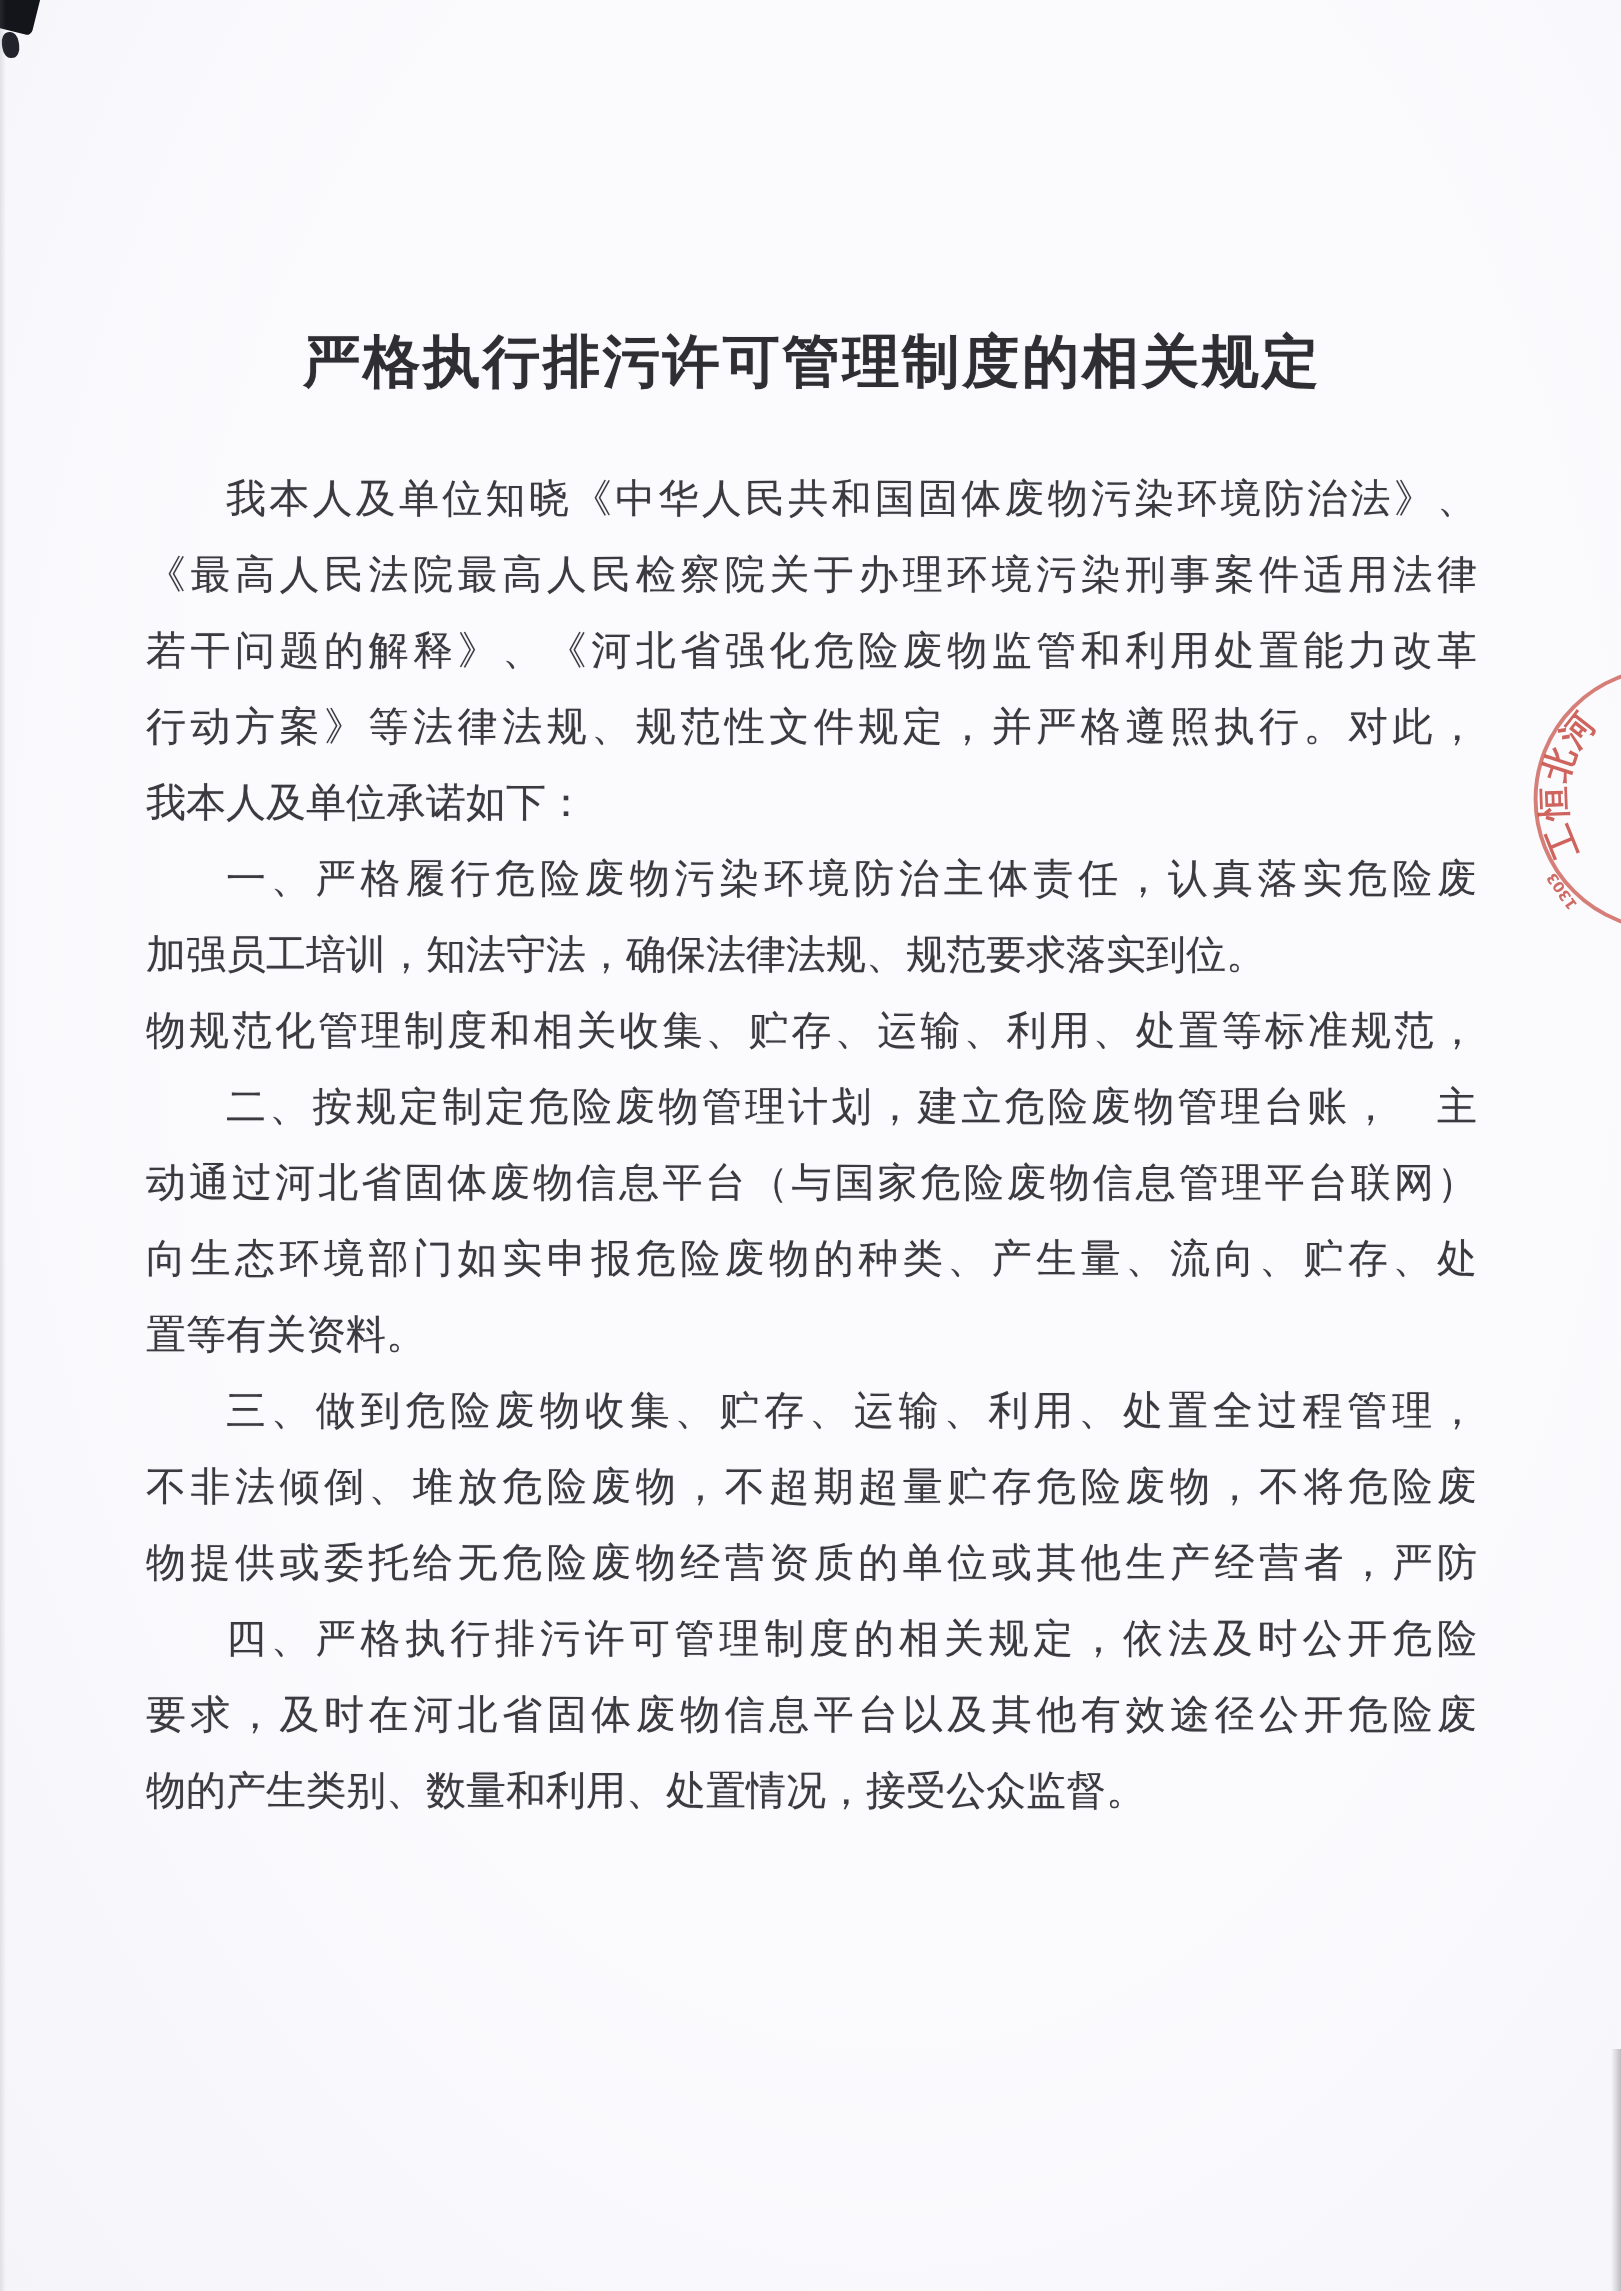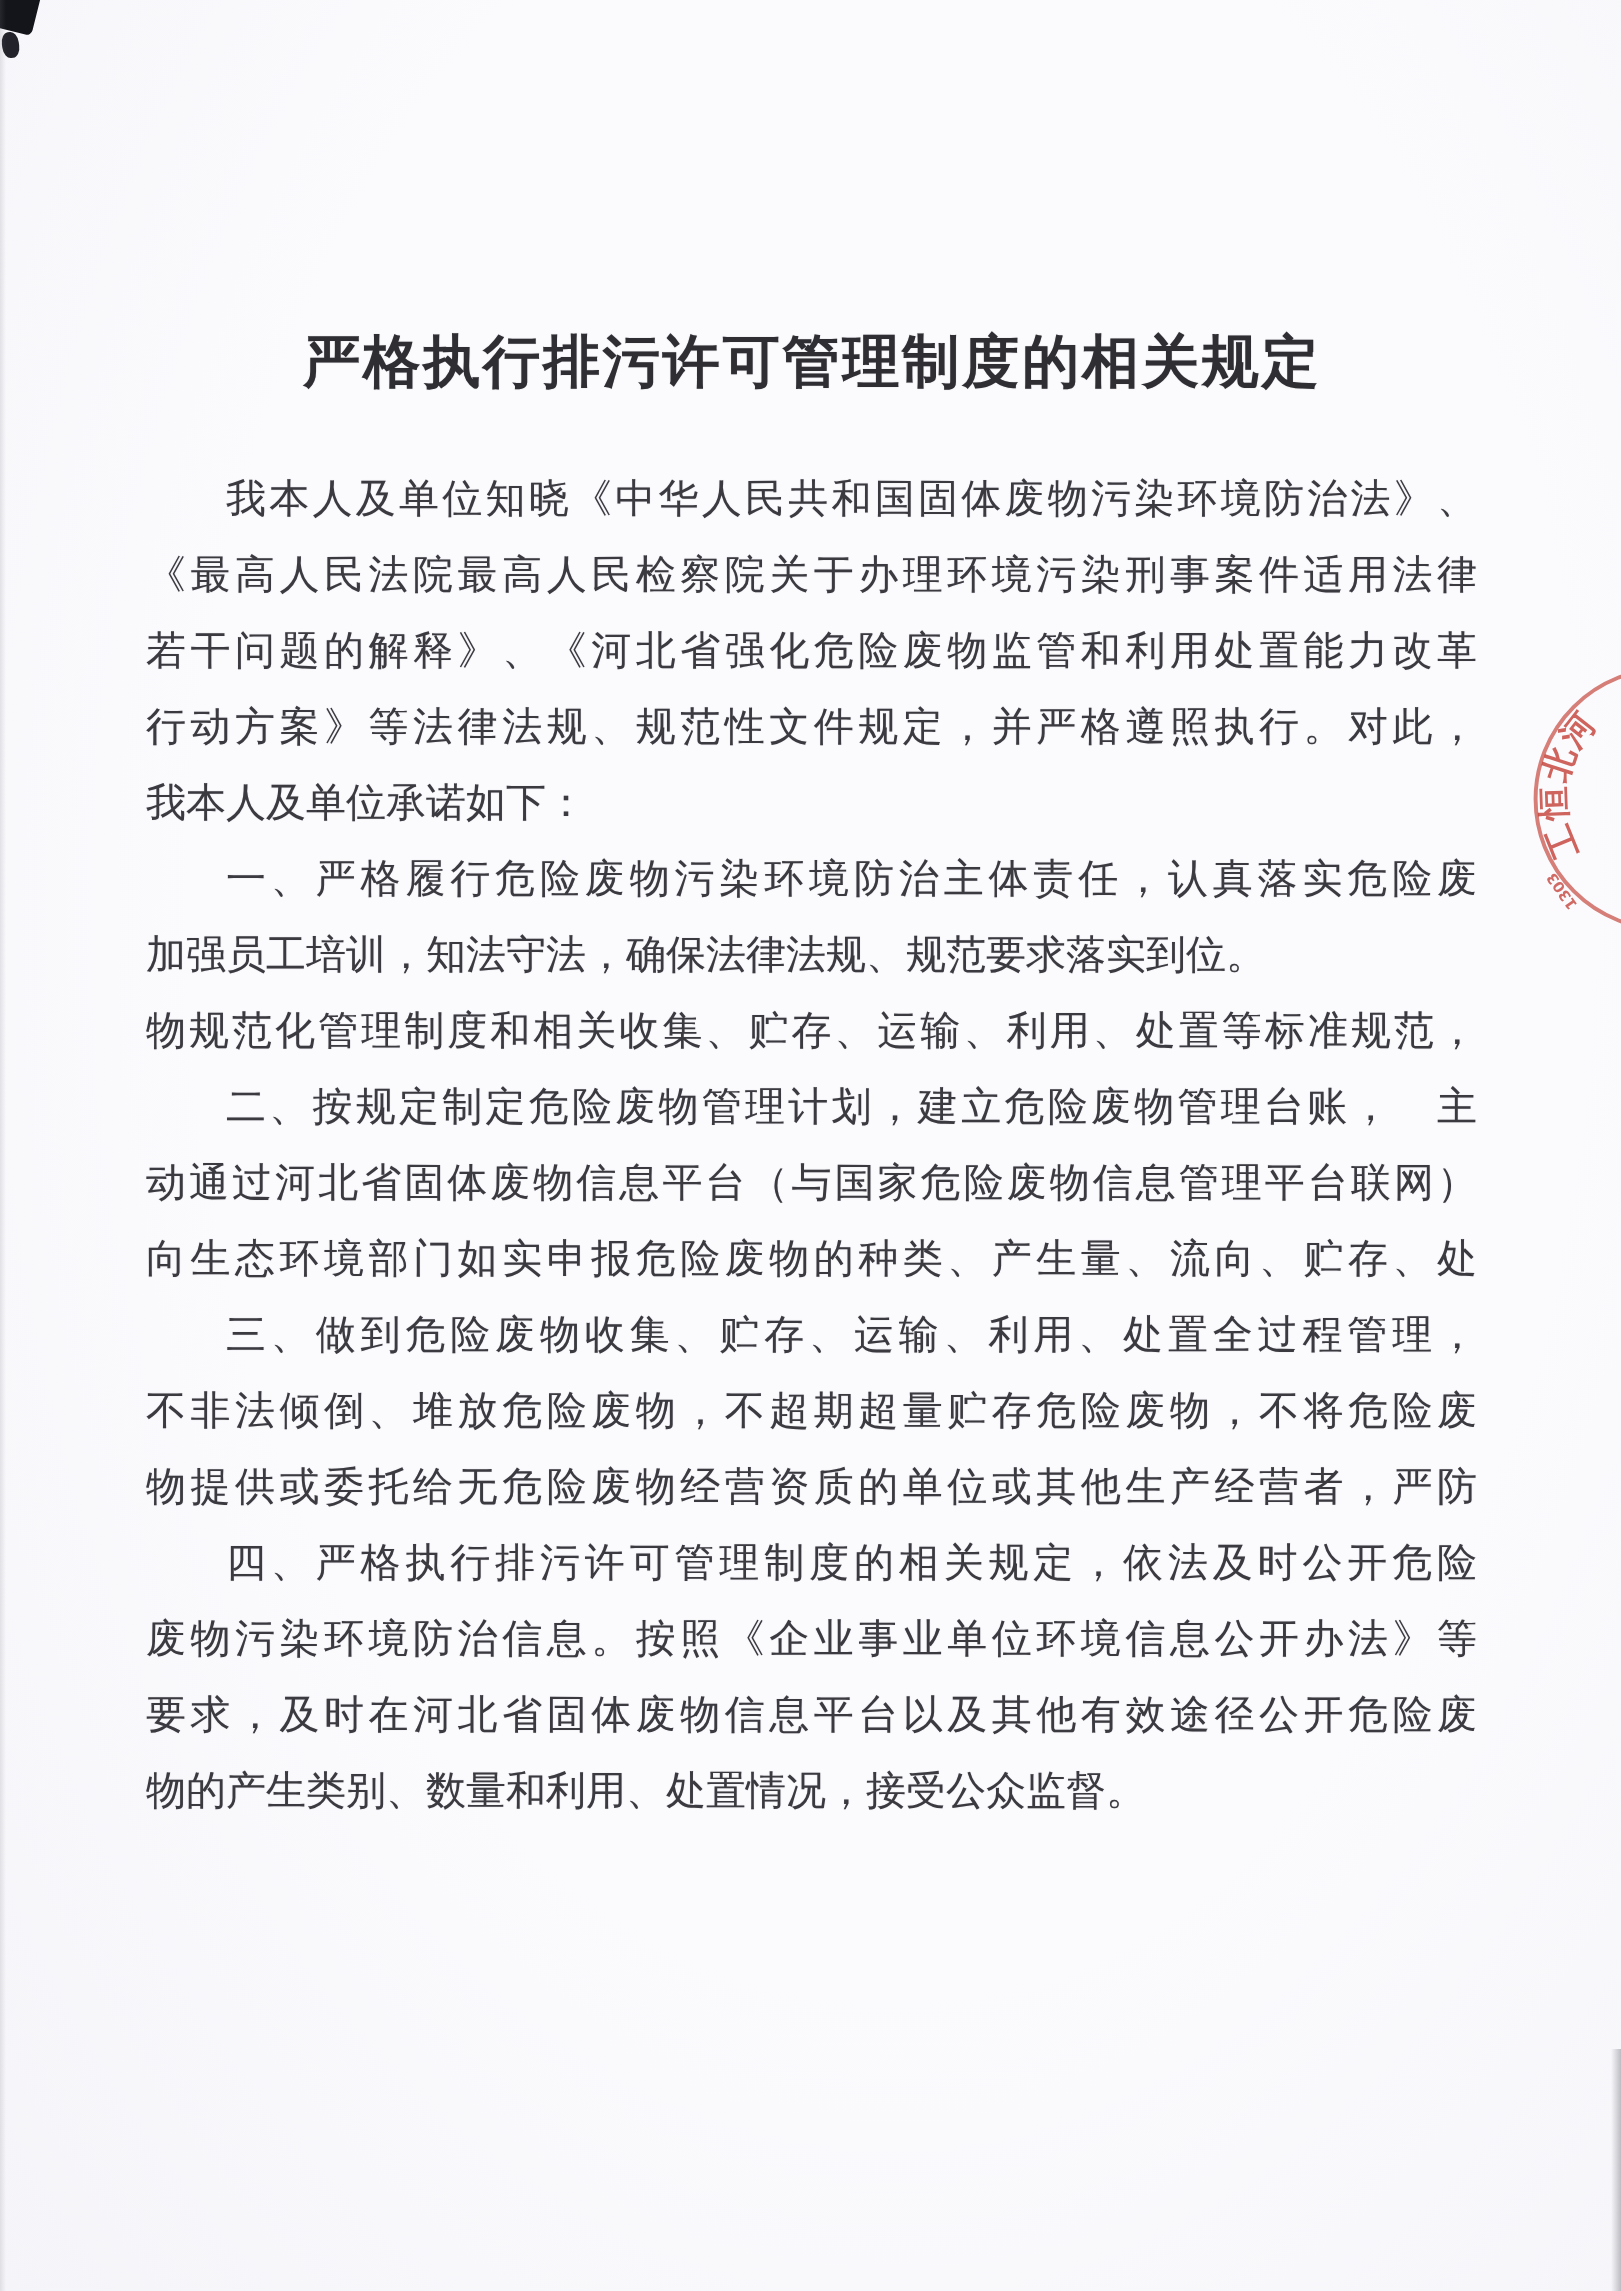--- a/index.html
+++ b/index.html
@@ -99,29 +99,29 @@
       </div>
       <div class="para">
         <div class="line indent">一、严格履行危险废物污染环境防治主体责任，认真落实危险废</div>
         <div class="line last">加强员工培训，知法守法，确保法律法规、规范要求落实到位。</div>
         <div class="line">物规范化管理制度和相关收集、贮存、运输、利用、处置等标准规范，</div>
       </div>
       <div class="para">
         <div class="line indent">二、按规定制定危险废物管理计划，建立危险废物管理台账，　主</div>
         <div class="line">动通过河北省固体废物信息平台（与国家危险废物信息管理平台联网）</div>
         <div class="line">向生态环境部门如实申报危险废物的种类、产生量、流向、贮存、处</div>
+        <div class="line last">置等有关资料。</div>
       </div>
       <div class="para">
         <div class="line indent">三、做到危险废物收集、贮存、运输、利用、处置全过程管理，</div>
         <div class="line">不非法倾倒、堆放危险废物，不超期超量贮存危险废物，不将危险废</div>
         <div class="line">物提供或委托给无危险废物经营资质的单位或其他生产经营者，严防</div>
       </div>
       <div class="para">
         <div class="line indent">四、严格执行排污许可管理制度的相关规定，依法及时公开危险</div>
-        <div class="line">废物污染环境防治信息。按照《企业事业单位环境信息公开办法》等</div>
         <div class="line">要求，及时在河北省固体废物信息平台以及其他有效途径公开危险废</div>
         <div class="line last">物的产生类别、数量和利用、处置情况，接受公众监督。</div>
       </div>
     </div>
 
   <div class="stamp">
     <svg width="112" height="304" viewBox="0 0 114 310">
       <circle cx="160" cy="155" r="133" fill="none" stroke-width="4" stroke-opacity="0.65" stroke="#c23a30"></circle>
       <text x="79" y="92" font-size="34" fill-opacity="0.78" text-anchor="middle" transform="rotate(-52 79 92)" fill="#c23a30">河</text>
       <text x="62" y="123" font-size="34" fill-opacity="0.78" text-anchor="middle" transform="rotate(-72 62 123)" fill="#c23a30">北</text>

